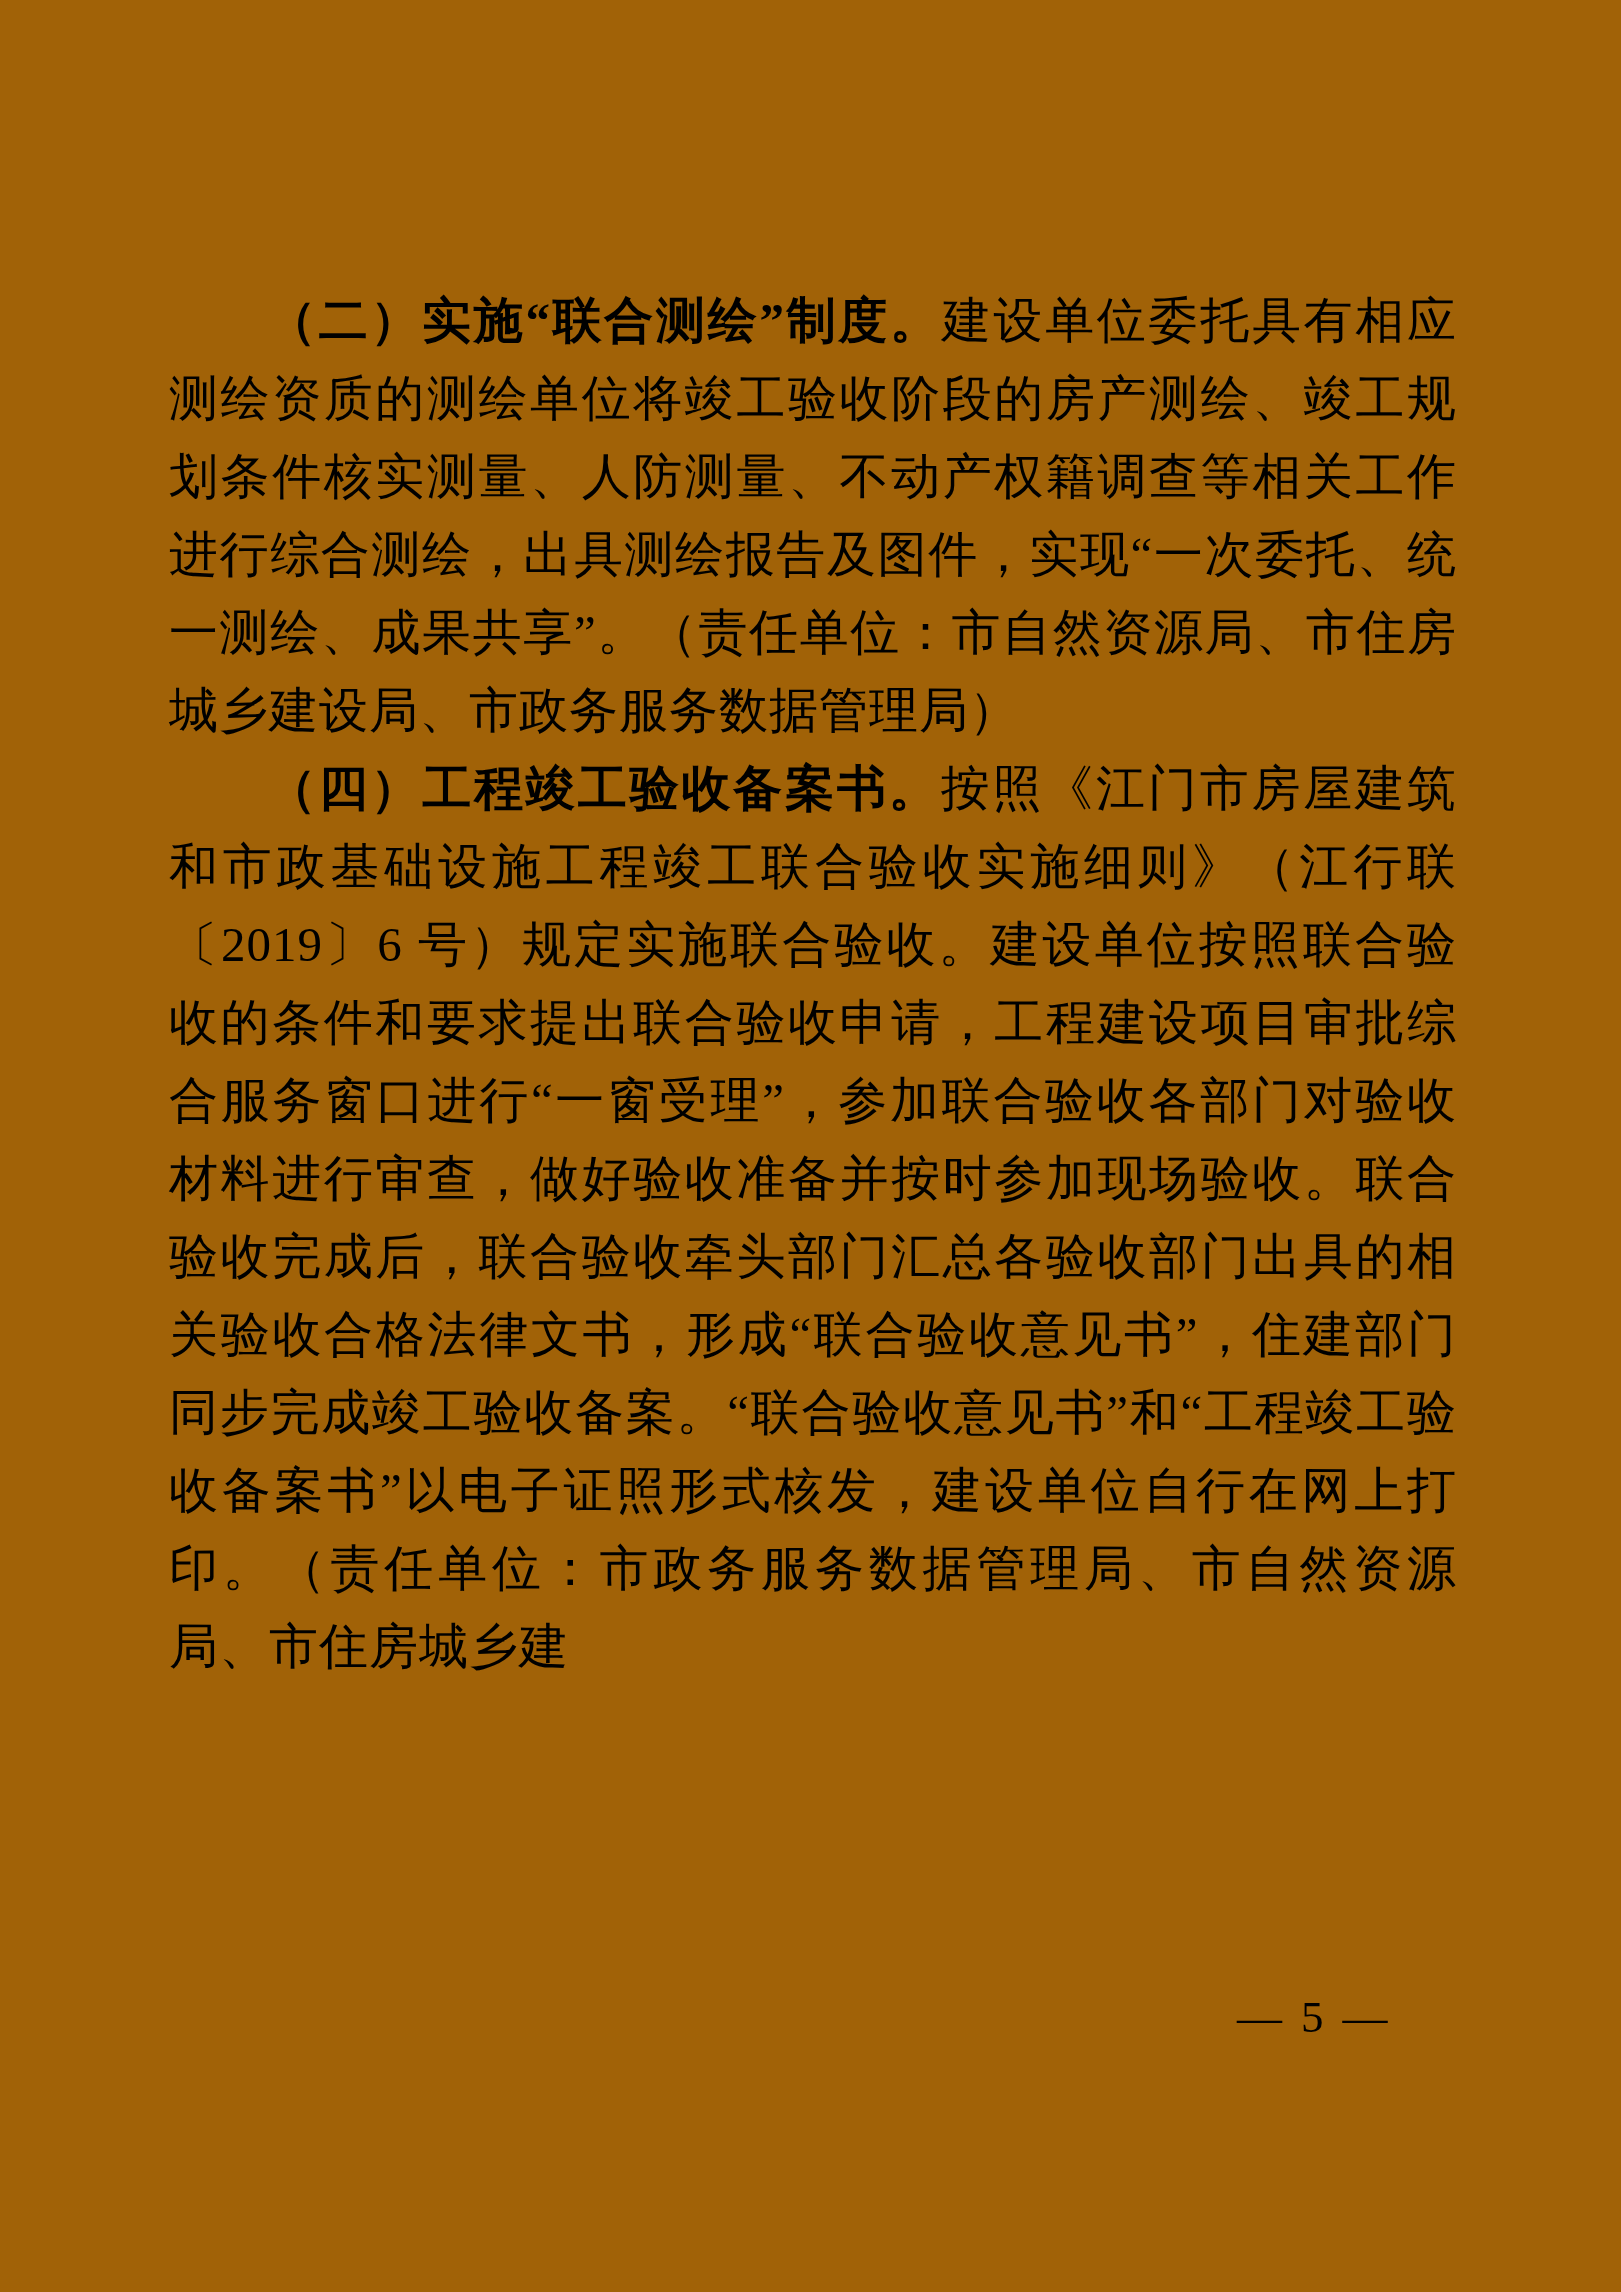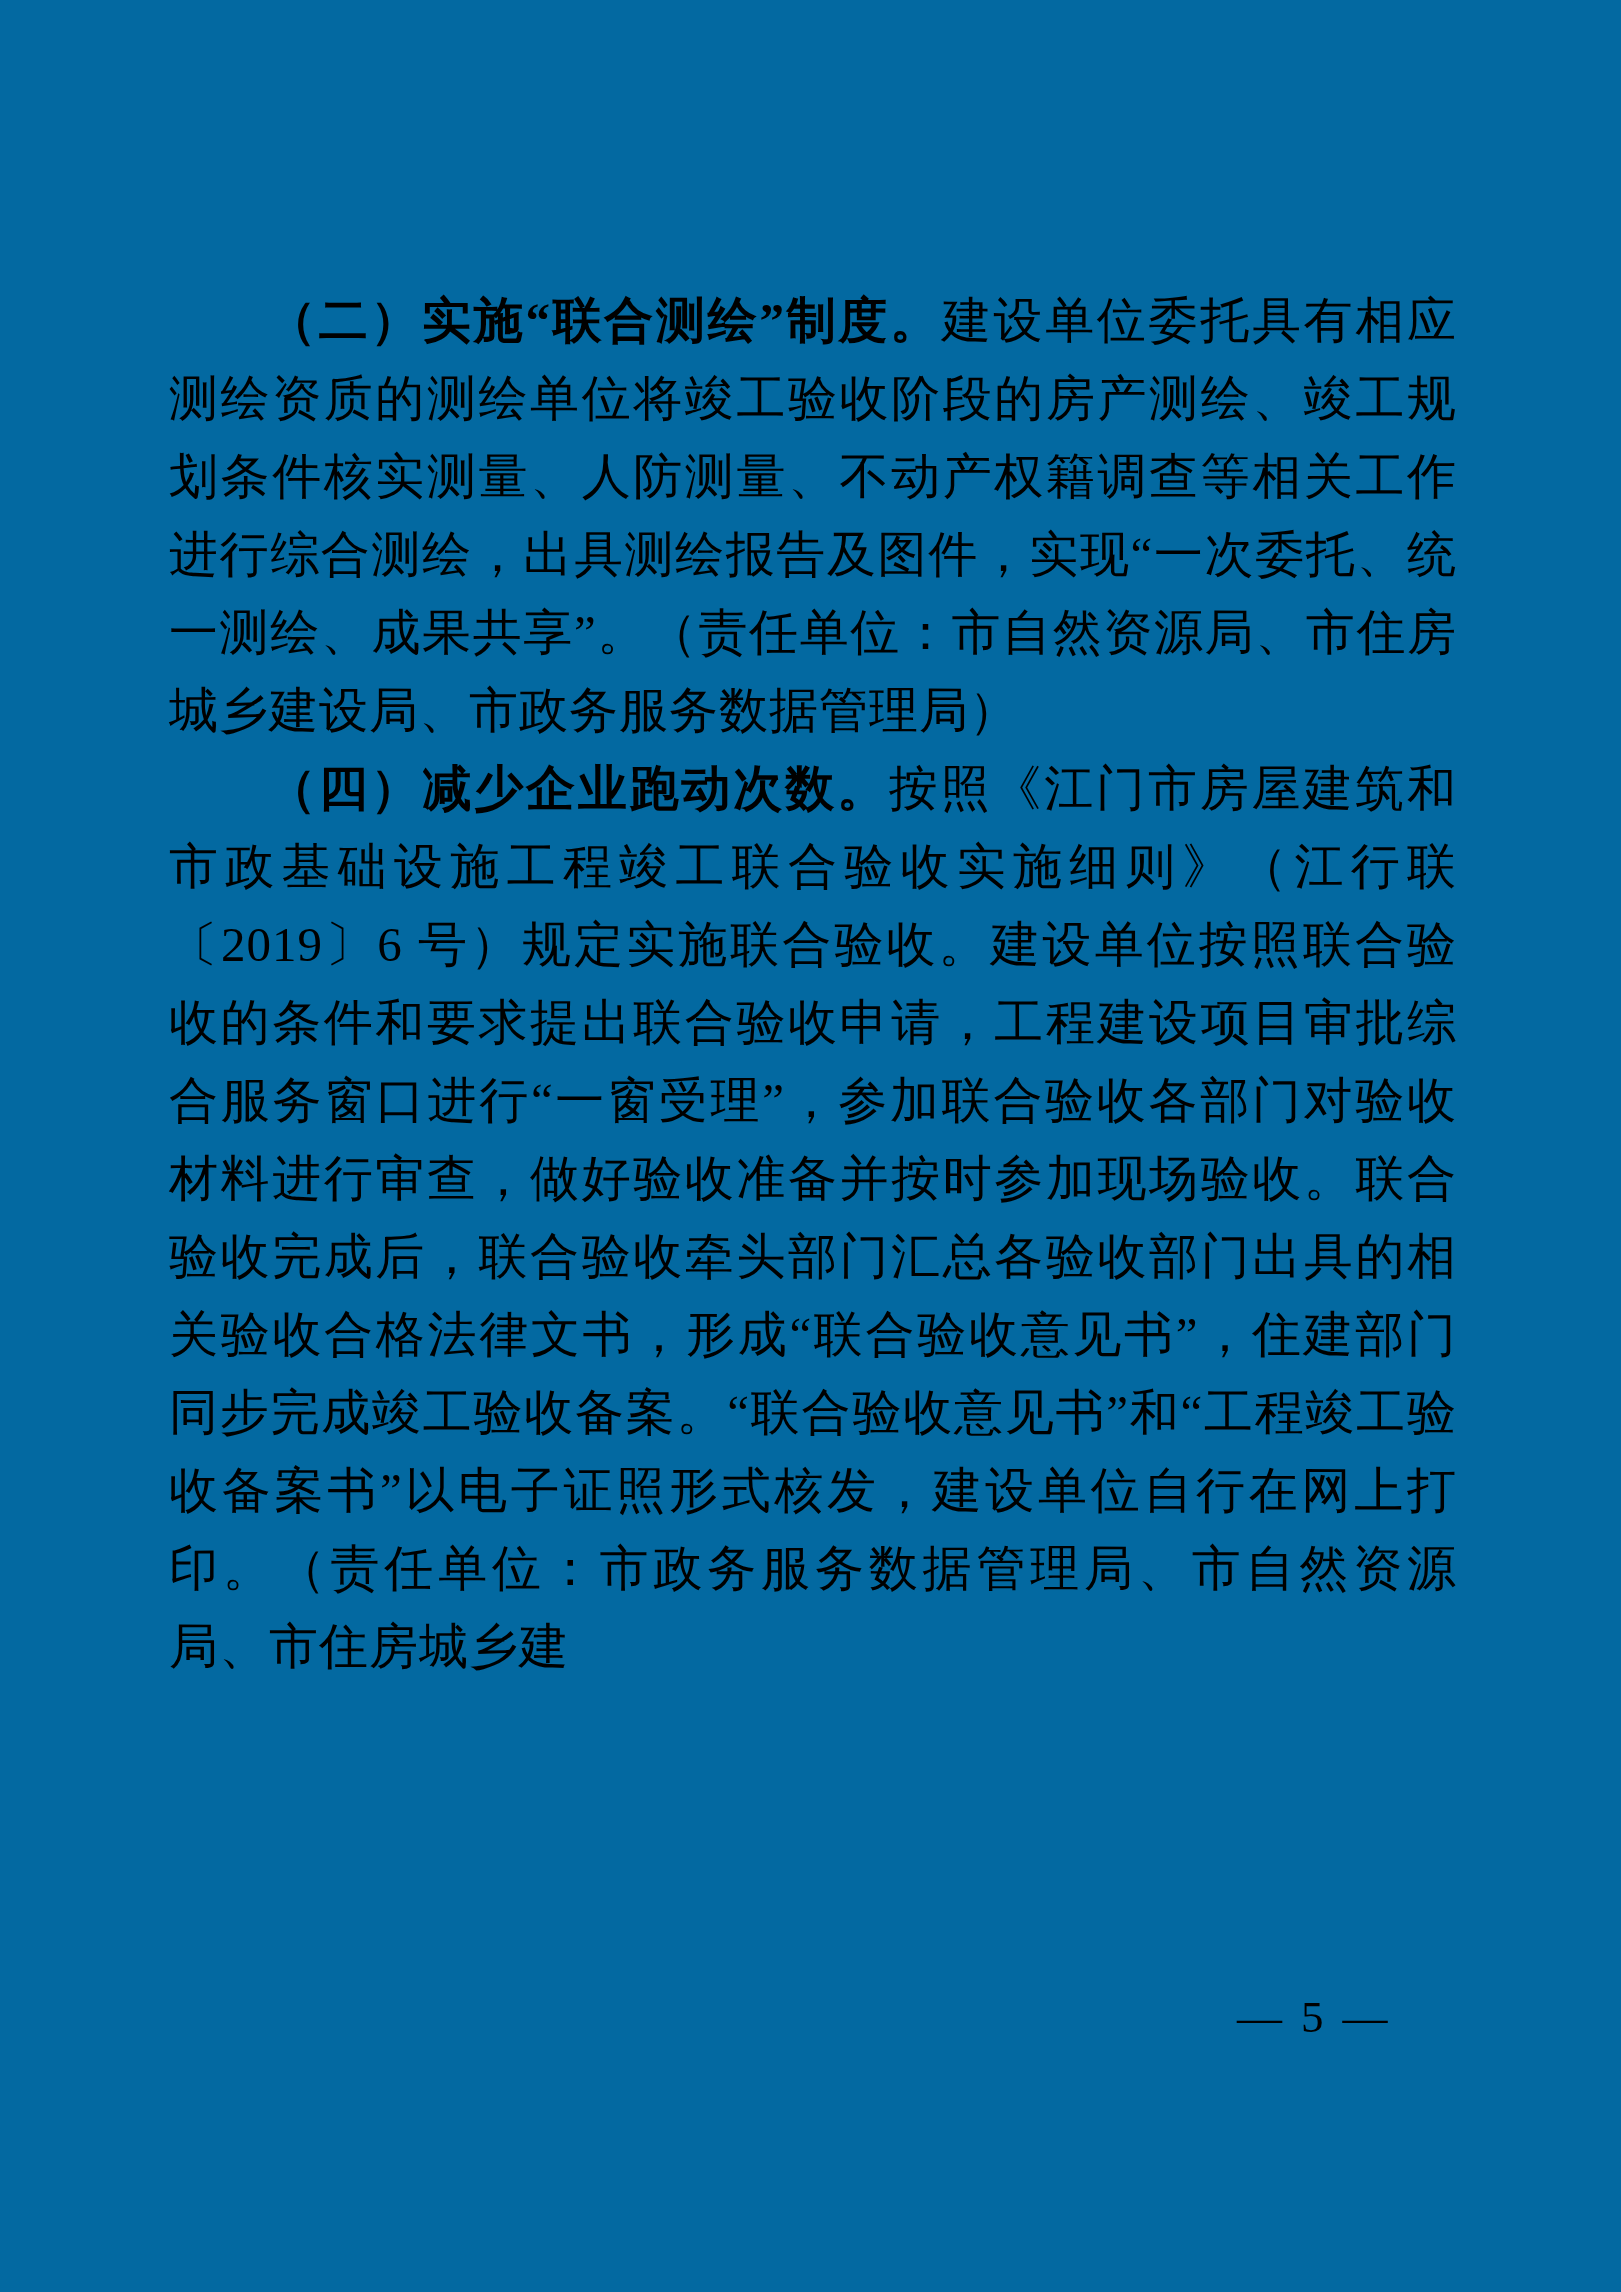--- a/index.html
+++ b/index.html
@@ -4,21 +4,21 @@
 <style>
   html, body {
     margin: 0;
     padding: 0;
     background: #e8e8e8;
   }
   .page {
     position: relative;
     width: 1621px;
     height: 2293px;
-    background: #0369a1;
+    background: #a16207;
     overflow: hidden;
     font-family: "Liberation Serif", "DejaVu Serif", serif;
     color: #000000;
   }
   .page-text {
     position: absolute;
     left: 169px;
     top: 282px;
     width: 1288px;
     font-size: 49px;
@@ -55,21 +55,21 @@
 <div class="page">
 
   <div class="page-text">
 
     <p>
       <span class="para-heading">（二）实施“联合测绘”制度。</span><span class="para-body">建设单位委托具有相应测绘资质的测绘单位将竣工验收阶段的房产测绘、竣工规划条件核实测量、人防测量、不动产权籍调查等相关工作进行综合测绘，出具测绘报告及图件，实现“一次委托、统一测绘、成果共享”。（责任单位：市自然资源局、市住房城乡建设局、市政务服务数据管理局）</span>
     </p>
 
 
     <p>
-      <span class="para-heading">（四）减少企业跑动次数。</span><span class="para-body">按照《江门市房屋建筑和市政基础设施工程竣工联合验收实施细则》（江行联〔2019〕6 号）规定实施联合验收。建设单位按照联合验收的条件和要求提出联合验收申请，工程建设项目审批综合服务窗口进行“一窗受理”，参加联合验收各部门对验收材料进行审查，做好验收准备并按时参加现场验收。联合验收完成后，联合验收牵头部门汇总各验收部门出具的相关验收合格法律文书，形成“联合验收意见书”，住建部门同步完成竣工验收备案。“联合验收意见书”和“工程竣工验收备案书”以电子证照形式核发，建设单位自行在网上打印。（责任单位：市政务服务数据管理局、市自然资源局、市住房城乡建</span>
+      <span class="para-heading">（四）工程竣工验收备案书。</span><span class="para-body">按照《江门市房屋建筑和市政基础设施工程竣工联合验收实施细则》（江行联〔2019〕6 号）规定实施联合验收。建设单位按照联合验收的条件和要求提出联合验收申请，工程建设项目审批综合服务窗口进行“一窗受理”，参加联合验收各部门对验收材料进行审查，做好验收准备并按时参加现场验收。联合验收完成后，联合验收牵头部门汇总各验收部门出具的相关验收合格法律文书，形成“联合验收意见书”，住建部门同步完成竣工验收备案。“联合验收意见书”和“工程竣工验收备案书”以电子证照形式核发，建设单位自行在网上打印。（责任单位：市政务服务数据管理局、市自然资源局、市住房城乡建</span>
     </p>
 
   </div>
 
   <div class="page-number">— 5 —</div>
 
 </div>
 
 
 </body></html>

